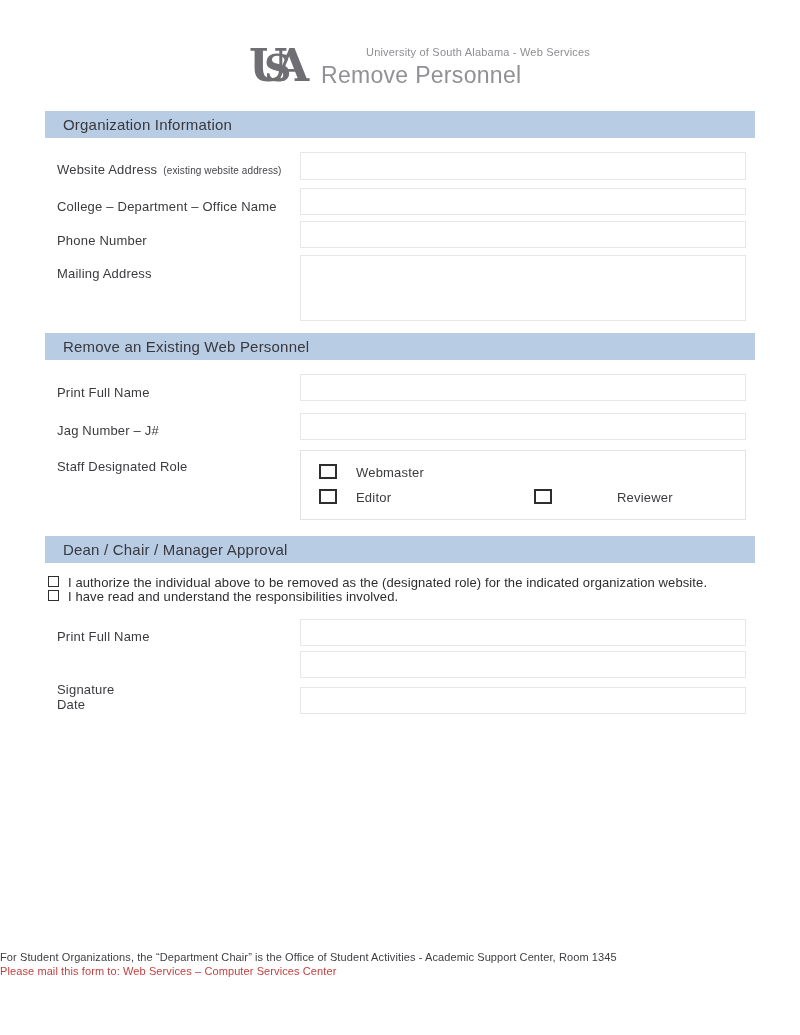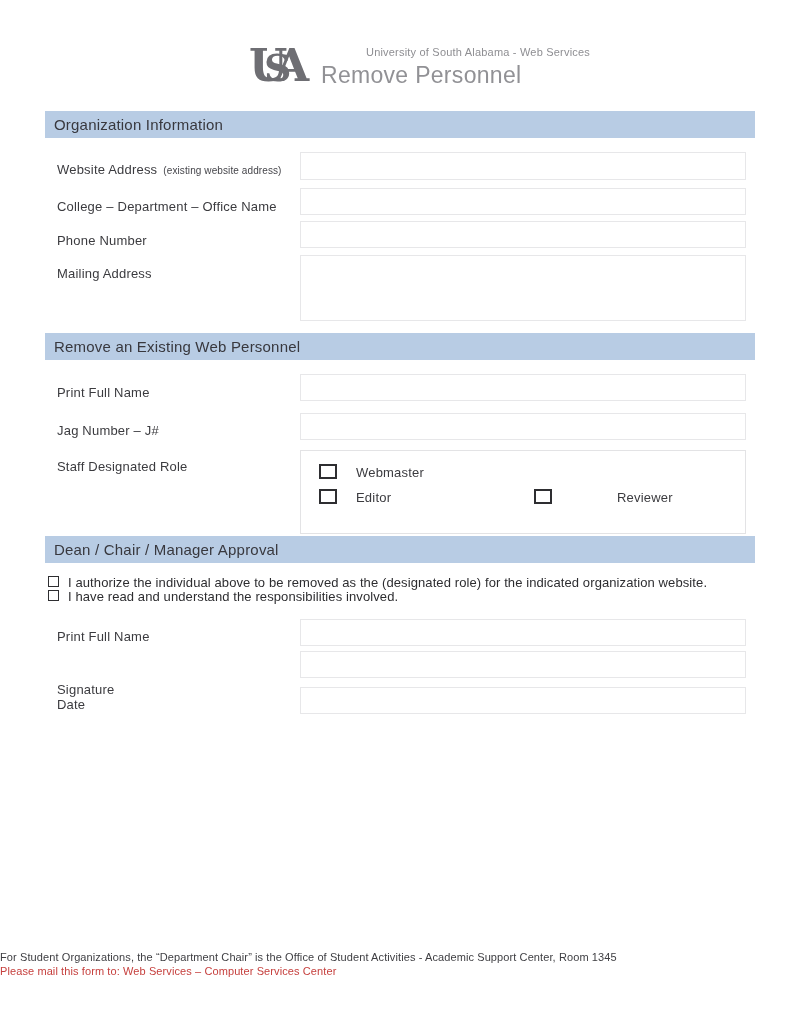--- a/index.html
+++ b/index.html
@@ -19,32 +19,32 @@
   .logo{position:absolute;left:249px;top:42px;width:58px;height:50px;color:#6e6e73;font-family:"DejaVu Serif", serif;}
   .logo span{position:absolute;font-weight:bold;line-height:1;}
   .logo .l-u{left:0;top:2px;font-size:44px;}
   .logo .l-s{left:15px;top:7px;font-size:38px;}
   .logo .l-a{left:26px;top:2px;font-size:44px;}
   .org-line{left:322px;top:46px;font-size:11px;color:#8e8e92;letter-spacing:.2px;margin-left:44px;}
   .form-title{left:321px;top:62px;font-size:23px;color:#919195;letter-spacing:.3px;}
   
   .bar{
     left:45px;width:710px;height:27px;background:var(--bar);
-    display:flex;align-items:center;padding-left:9px;
+    display:flex;align-items:center;padding-left:18px;
     font-size:15px;color:#38383e;letter-spacing:.2px;
   }
   
   .lbl{left:57px;font-size:13px;color:#3b3b3f;letter-spacing:.2px;white-space:nowrap;}
   .hint{font-size:10px;color:#45454a;margin-left:6px;letter-spacing:.1px;}
   .inp{
     left:300px;width:446px;height:27px;border:1px solid #e7e7e9;background:#fff;
     font-size:13px;color:#333;padding:2px 6px;font-family:"Liberation Sans",sans-serif;
   }
   textarea.inp{resize:none;height:66px;}
-  .rolebox{left:300px;top:450px;width:446px;height:84px;border:1px solid #e3e3e5;background:#fff;}
+  .rolebox{left:300px;top:450px;width:446px;height:70px;border:1px solid #e3e3e5;background:#fff;}
   .cb{
     position:absolute;width:18px;height:15px;border:2px solid #2e2e31;background:#fff;cursor:pointer;
   }
   .cb-sm{
     position:absolute;width:11px;height:11px;border:1.5px solid #2e2e31;background:#fff;cursor:pointer;
   }
   .cb-lbl{position:absolute;font-size:13px;color:#3b3b3f;letter-spacing:.2px;}
   .stmt{left:68px;font-size:13px;color:#2d2d30;letter-spacing:.1px;white-space:nowrap;}
   
   .foot{left:0;width:100%;text-align:left;font-size:11px;color:#3e3e42;letter-spacing:.1px;}

